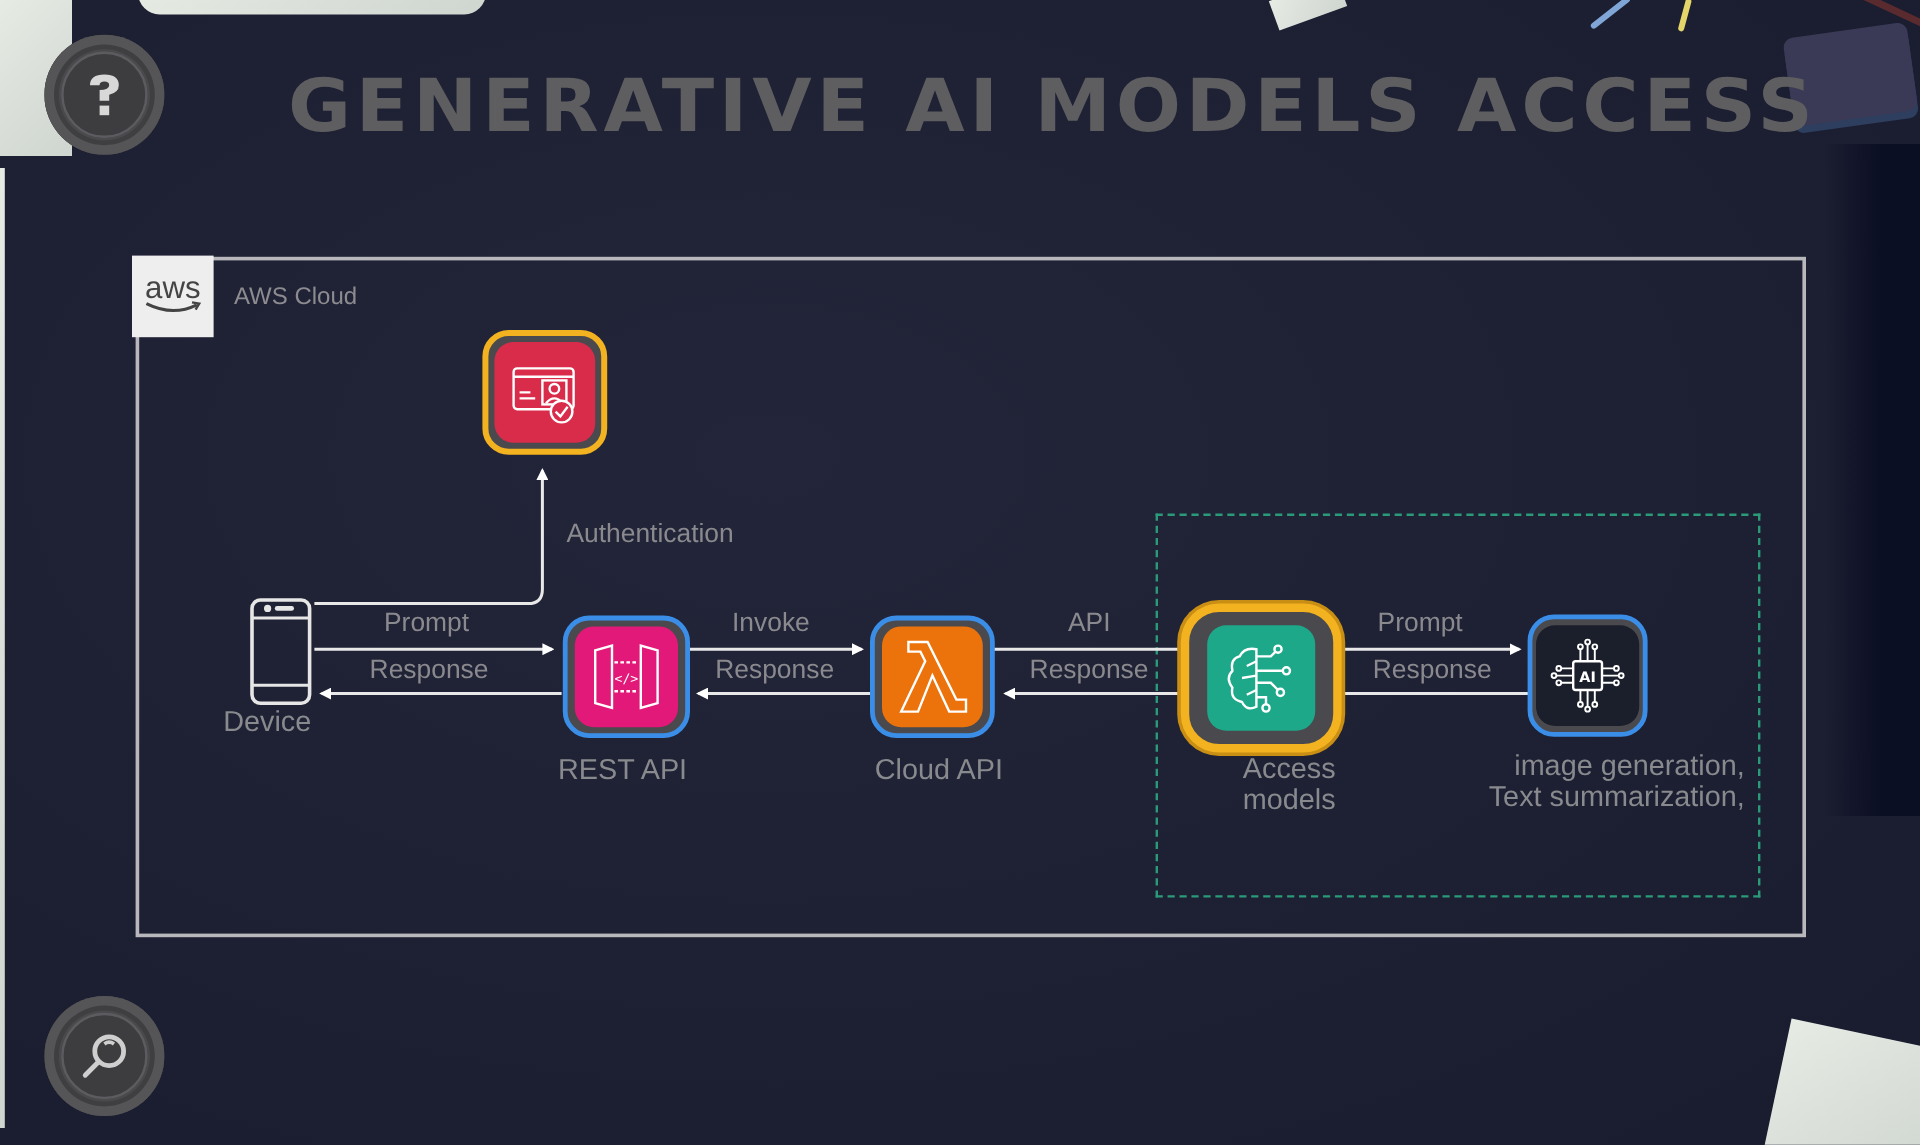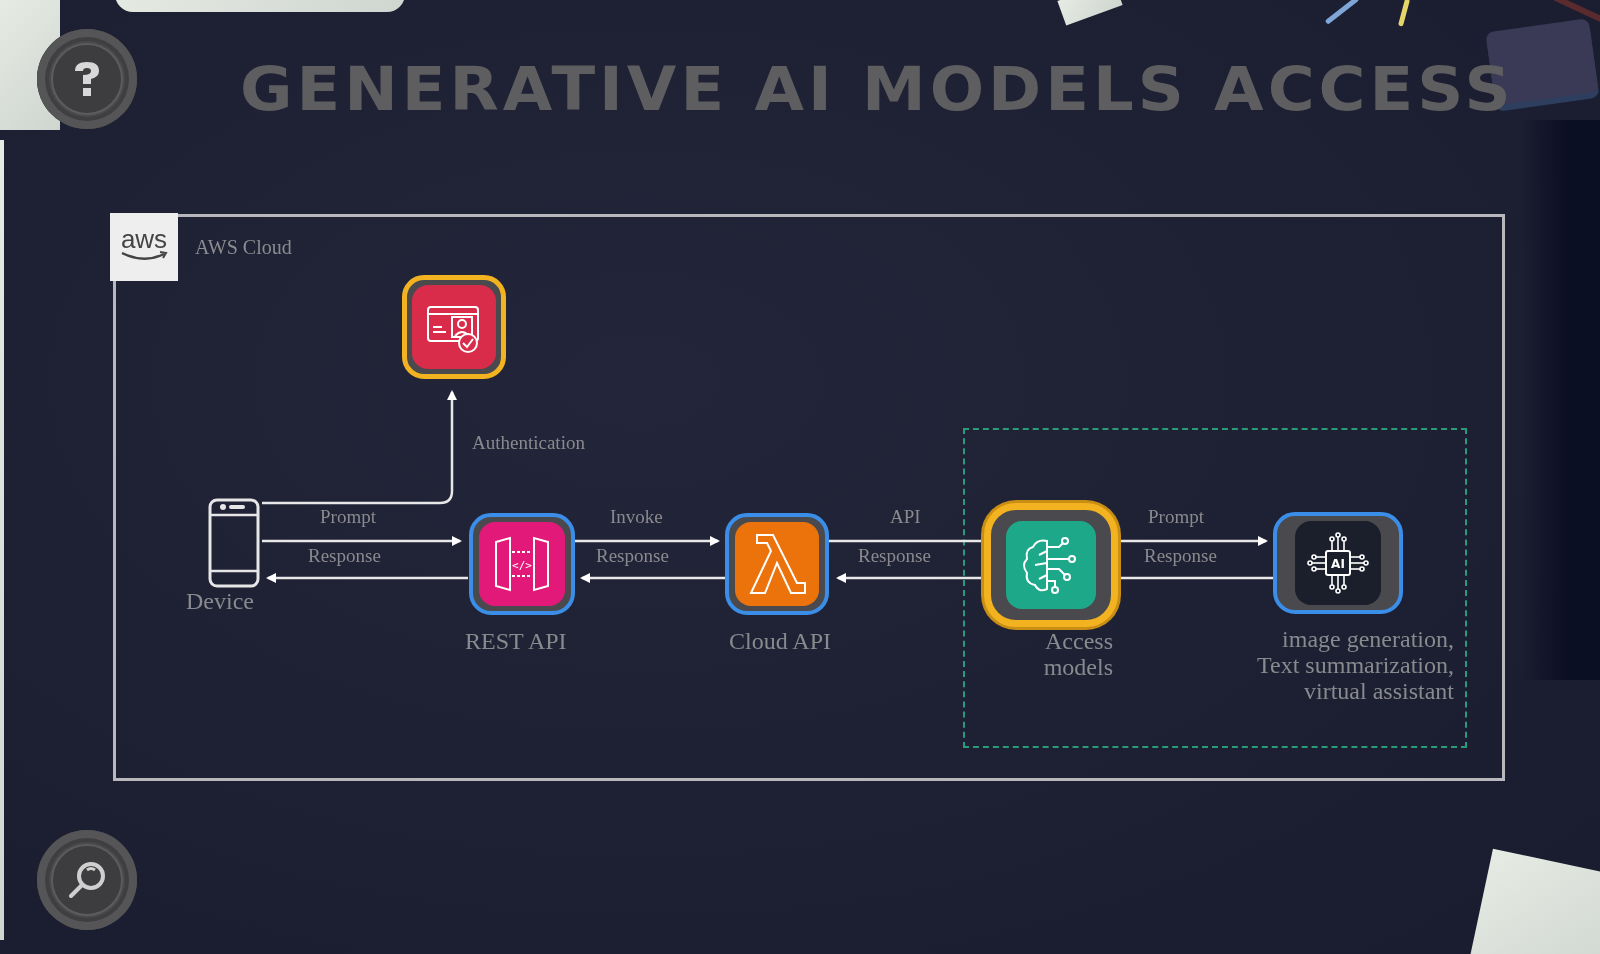--- a/index.html
+++ b/index.html
@@ -6,22 +6,22 @@
   body{width:1600px;height:954px;position:relative;overflow:hidden;background:#1e2033;font-family:"DejaVu Sans",sans-serif;}
   .bg{position:absolute;inset:0;background:radial-gradient(ellipse at 40% 40%, #23263a 0%, #1e2033 50%, #191b2e 100%);}
   .paper{position:absolute;background:linear-gradient(135deg,#e6ebe4,#cfd6cf);}
   .shadow-r{position:absolute;right:0;top:120px;width:80px;height:560px;background:linear-gradient(90deg,rgba(10,14,35,0) 0%,#0b0f24 60%);}
   .circle-btn{position:absolute;width:100px;height:100px;border-radius:50%;background:#4a4a4c;box-shadow:inset 0 0 0 8px #555557, inset 0 0 0 12px #3f3f42;display:flex;align-items:center;justify-content:center;cursor:pointer;}
   .circle-btn .inner{width:68px;height:68px;border-radius:50%;background:#3d3d40;border:2px solid #5c5c60;display:flex;align-items:center;justify-content:center;}
   .title{position:absolute;left:240px;top:52px;width:1100px;font-family:"DejaVu Sans",sans-serif;font-weight:bold;font-size:64px;letter-spacing:4px;color:#5e5e60;white-space:nowrap;transform:scaleY(0.95);}
   .cloud{position:absolute;left:113px;top:214px;width:1392px;height:567px;border:3px solid #b8b8bc;box-sizing:border-box;}
   .aws-logo{position:absolute;left:110px;top:213px;width:68px;height:68px;background:#eeeeee;display:flex;flex-direction:column;align-items:center;justify-content:center;}
   .aws-logo span{font-family:"Liberation Sans",sans-serif;font-size:26px;color:#444;line-height:22px;margin-top:-4px;}
-  .lbl{position:absolute;color:#8a8a8e;font-family:Liberation Serif, serif;white-space:nowrap;}
-  .small{font-size:19px;}
+  .lbl{position:absolute;color:#8a8a8e;font-family:Liberation Sans, sans-serif;white-space:nowrap;}
+  .small{font-size:22px;}
   .big{font-size:24px;color:#888a8e;}
   .node{position:absolute;width:100px;height:100px;border-radius:22px;box-sizing:border-box;display:flex;align-items:center;justify-content:center;cursor:pointer;}
   .node .face{width:82px;height:82px;border-radius:16px;display:flex;align-items:center;justify-content:center;}
   .blue{border:4px solid #3b8ee8;background:#4a4a4e;}
   .gold{border:5px solid #f3b21f;background:#4a4a4e;}
   .dashed{position:absolute;left:963px;top:428px;width:504px;height:320px;border:2px dashed #2a9a78;box-sizing:border-box;}
   svg.arrows{position:absolute;left:0;top:0;}
   .center{text-align:right;}
 </style>
 </head>
@@ -165,21 +165,21 @@
       <path d="M28 48 L36 48 L36 54" fill="none" stroke="#fff" stroke-width="2"></path>
         <circle cx="36" cy="57" r="3" fill="none" stroke="#fff" stroke-width="2"></circle>
     </svg>
   </div>
 </div>
 <div class="lbl big center" style="left:993px;top:628px;width:120px;line-height:26px;">
   <div>Access</div>
   <div>models</div>
 </div>
 
-<div class="node blue" style="left:1273px;top:512px;width:130px;height:102px;">
+<div class="node blue" style="left:1273px;top:512px;width:100px;height:102px;">
   <div class="face" style="background:#1b1e2b;width:86px;height:84px;">
     <svg width="64" height="64" viewBox="0 0 64 64">
       <rect x="20" y="20" width="24" height="24" rx="2" fill="none" stroke="#fff" stroke-width="2"></rect>
       <text x="32" y="37" fill="#fff" font-size="12" font-weight="bold" text-anchor="middle" font-family="DejaVu Sans, sans-serif">AI</text>
       <g stroke="#fff" stroke-width="1.6" fill="none">
         <line x1="26" y1="20" x2="26" y2="10"></line>
           <circle cx="26" cy="8" r="2"></circle>
         <line x1="32" y1="20" x2="32" y2="6"></line>
           <circle cx="32" cy="4" r="2"></circle>
         <line x1="38" y1="20" x2="38" y2="10"></line>
@@ -202,14 +202,13 @@
           <circle cx="60" cy="32" r="2"></circle>
         <line x1="44" y1="38" x2="54" y2="38"></line>
           <circle cx="56" cy="38" r="2"></circle>
       </g>
     </svg>
   </div>
 </div>
 <div class="lbl big center" style="left:1174px;top:626px;width:280px;line-height:26px;">
   <div>image generation,</div>
   <div>Text summarization,</div>
-  <div>virtual assistant</div>
 </div>
 
 </body></html>

